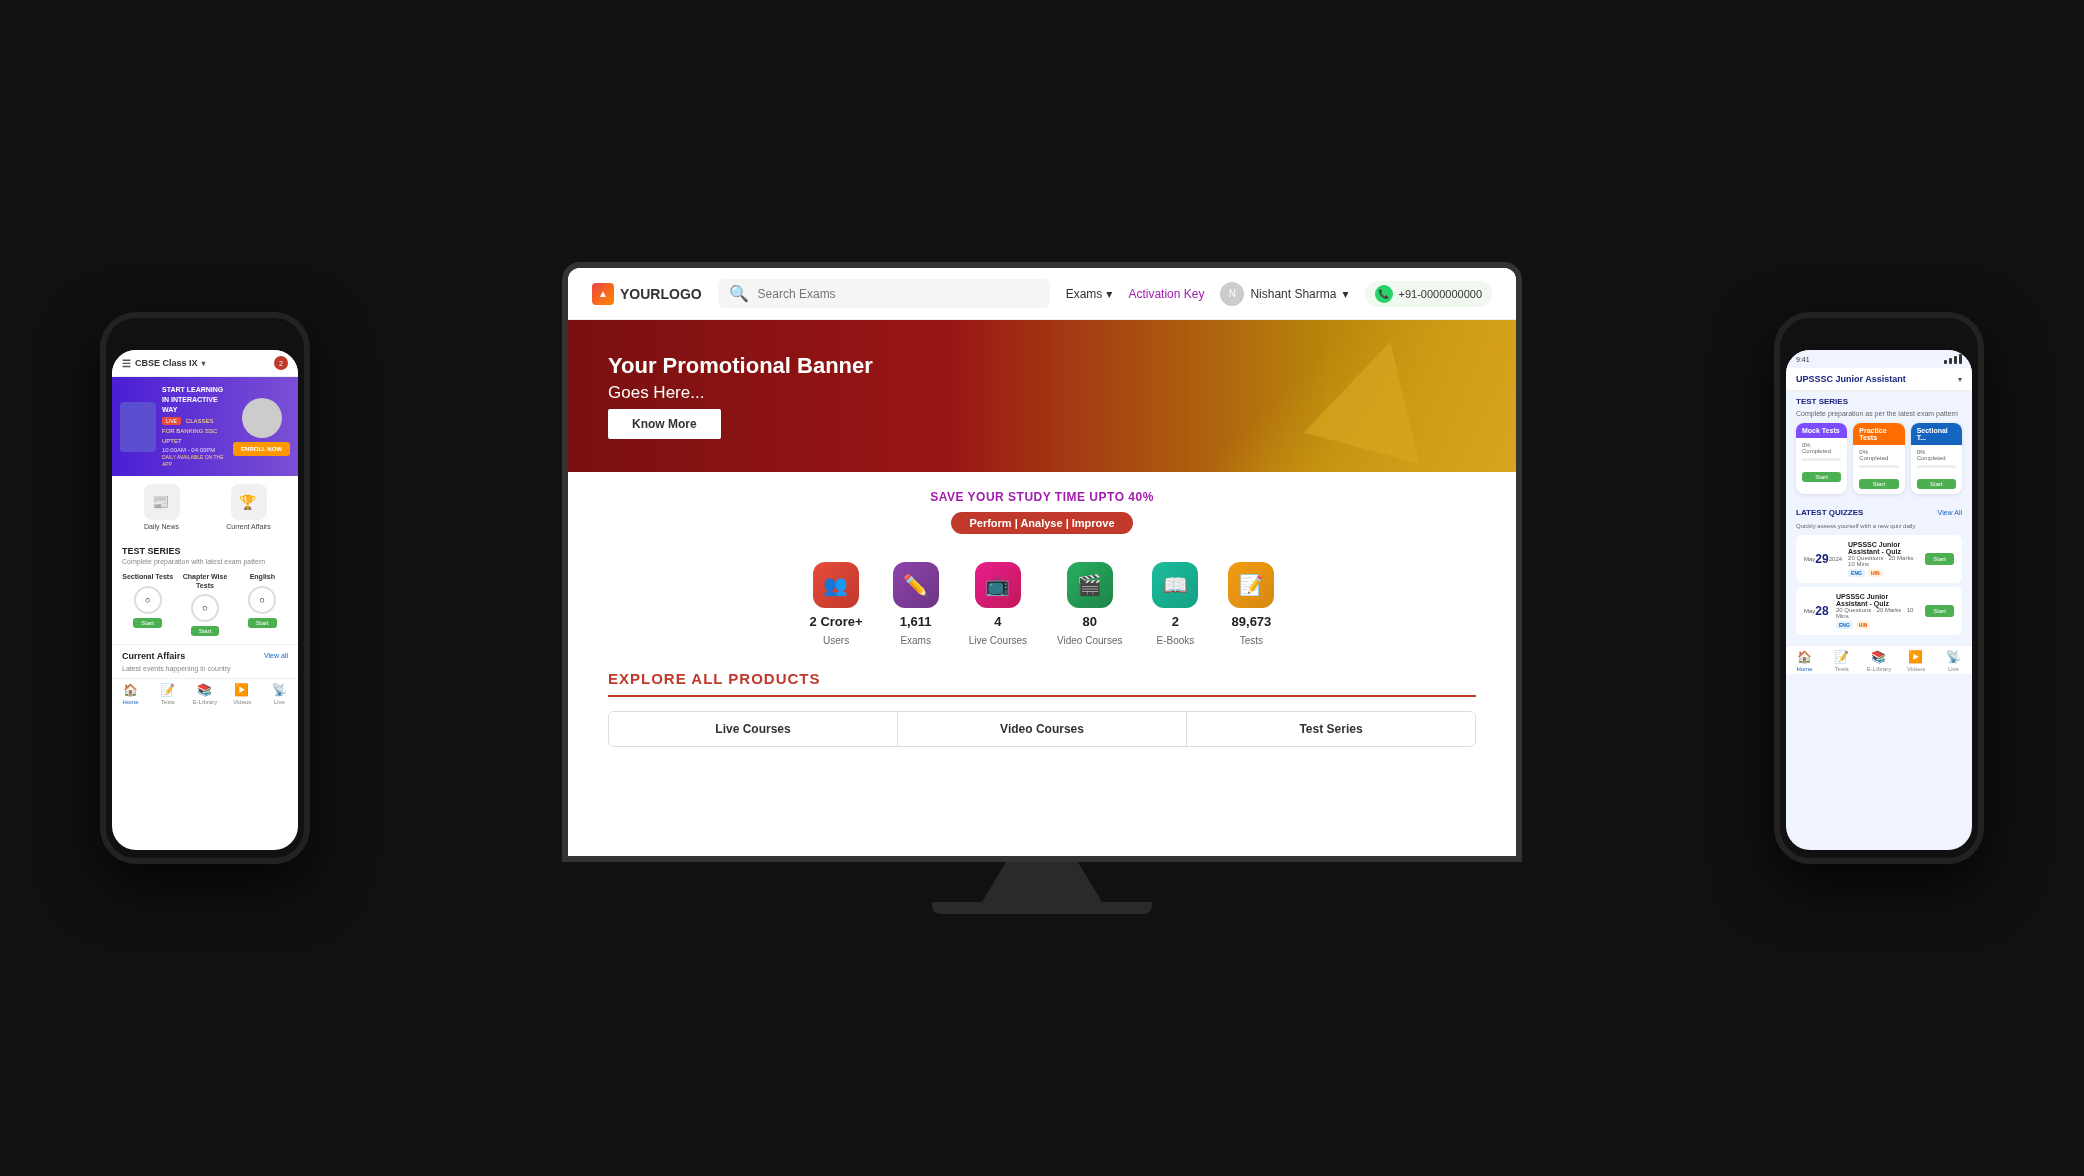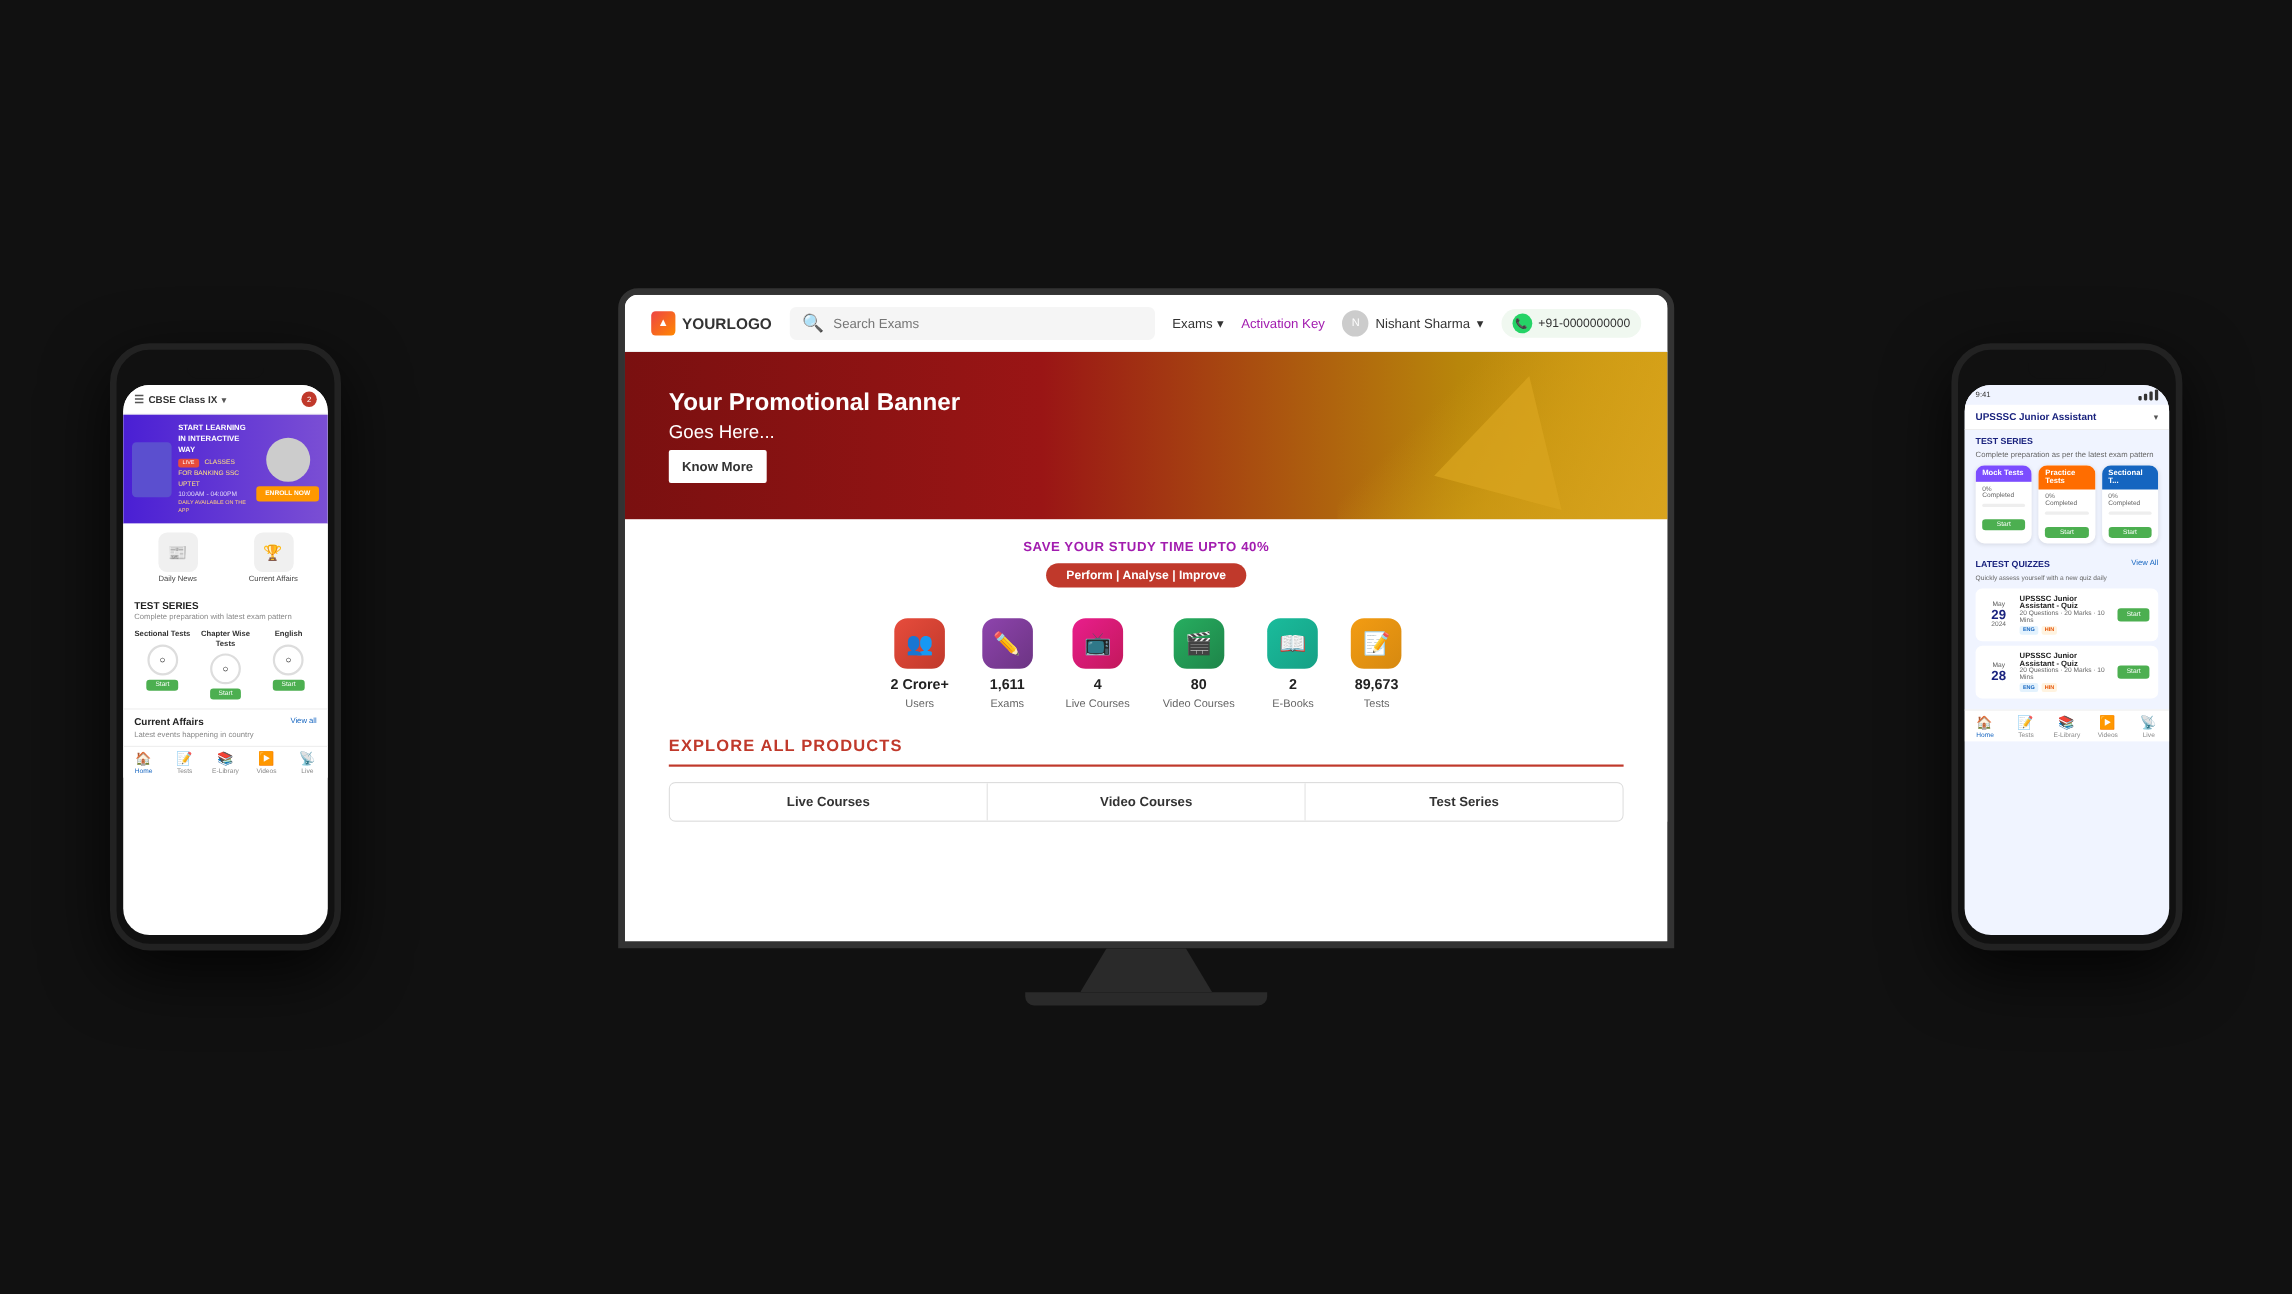--- a/index.html
+++ b/index.html
@@ -175,21 +175,21 @@
       overflow: hidden;
     }
     .banner-text { color: #fff; }
     .banner-title { font-size: 22px; font-weight: 700; line-height: 1.2; }
     .banner-subtitle { font-size: 17px; font-weight: 400; margin-top: 4px; }
     .banner-btn {
       margin-top: 6px;
       background: #fff;
       color: #333;
       border: none;
-      padding: 8px 12px;
+      padding: 8px 24px;
       border-radius: 2px;
       font-size: 12px;
       font-weight: 600;
       cursor: pointer;
     }
     .banner-deco {
       position: absolute;
       right: 0;
       top: 0;
       width: 300px;
@@ -519,21 +519,21 @@
     .r-dn-title { font-size: 10px; font-weight: 800; color: #fff; }
     .r-dn-subtitle { font-size: 7px; color: rgba(255,255,255,0.85); }
     .r-dn-img { width: 30px; height: 30px; background: #0097a7; border-radius: 50%; }
     .r-dn-orange { position: absolute; right: 0; top: 0; bottom: 0; width: 30px; background: #ff6d00; }
 
     .r-quizzes-section { padding: 6px 10px; background: #f0f4ff; }
     .r-quiz-header { display: flex; justify-content: space-between; align-items: center; margin-bottom: 6px; }
     .r-quiz-title { font-size: 8px; font-weight: 800; color: #1a237e; }
     .r-view-all { font-size: 7px; color: #1565c0; cursor: pointer; }
     .r-quiz-item { background: #fff; border-radius: 6px; padding: 6px 8px; margin-bottom: 4px; display: flex; align-items: center; gap: 6px; }
-    .r-quiz-date { display: flex; flex-direction: column; align-items: center; min-width: 26px; }
+    .r-quiz-date { display: flex; flex-direction: row; align-items: center; min-width: 26px; }
     .r-quiz-month { font-size: 6px; color: #555; }
     .r-quiz-day { font-size: 12px; font-weight: 800; color: #1a237e; line-height: 1; }
     .r-quiz-info { flex: 1; }
     .r-quiz-name { font-size: 7px; font-weight: 700; color: #222; }
     .r-quiz-meta { font-size: 6px; color: #666; display: flex; gap: 4px; align-items: center; }
     .r-badge { font-size: 5px; padding: 1px 3px; border-radius: 2px; font-weight: 700; }
     .r-badge-eng { background: #e3f2fd; color: #1565c0; }
     .r-badge-hin { background: #fff3e0; color: #e65100; }
     .r-start-btn { background: #4caf50; color: #fff; font-size: 6px; padding: 3px 8px; border-radius: 3px; border: none; cursor: pointer; }
 

